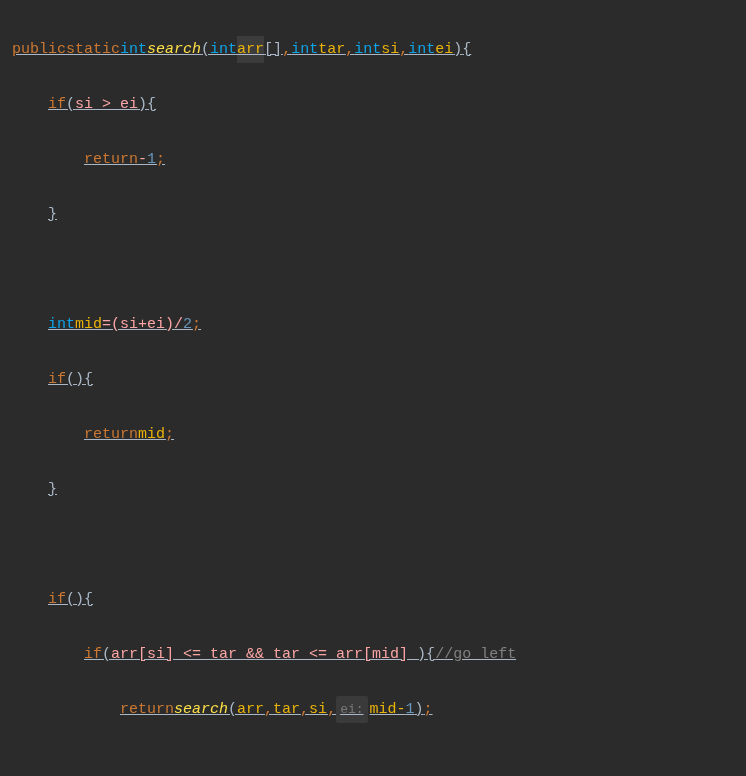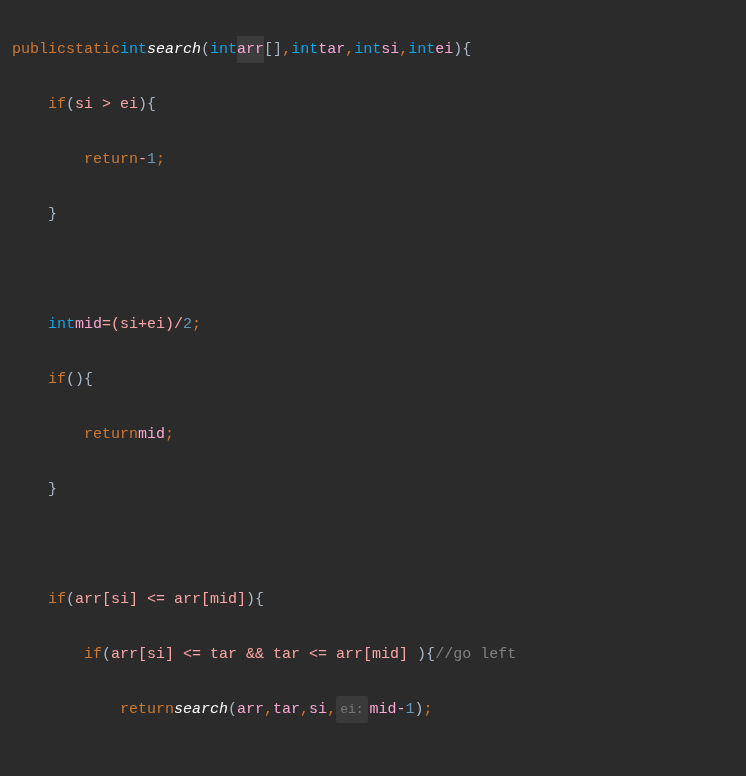--- a/index.html
+++ b/index.html
@@ -20,25 +20,26 @@
     }
     .code-container {
       white-space: pre;
       position: relative;
     }
     .line {
       position: relative;
       height: 27.5px;
       display: flex;
       align-items: center;
+      text-decoration: underline;
     }
     .kw { color: #cc7832; }
     .type { color: #0ea5e9; }
-    .fn { color: #ffffff; font-style: italic; }
-    .param { color: #f9a8d4; }
+    .fn { color: #fde047; font-style: italic; }
+    .param { color: #eab308; }
     .num { color: #6897bb; }
     .comment { color: #808080; }
     .paren { color: #a9b7c6; }
     .brace { color: #a9b7c6; }
     .bracket { color: #a9b7c6; }
     .semi { color: #cc7832; }
     .comma { color: #cc7832; }
     .op { color: #fca5a5; }
     .hl { background: #3c3c3c; }
     .hint {
@@ -60,21 +61,21 @@
 <div class="line"><span class="kw">public</span> <span class="kw">static</span> <span class="type">int</span> <span class="fn">search</span><span class="paren">(</span><span class="type">int</span> <span class="param hl">arr</span><span class="bracket">[]</span><span class="comma">,</span> <span class="type">int</span> <span class="param">tar</span><span class="comma">,</span> <span class="type">int</span> <span class="param">si</span><span class="comma">,</span> <span class="type">int</span> <span class="param">ei</span><span class="paren">)</span> <span class="brace">{</span></div>
 <div class="line indent1"><span class="kw">if</span><span class="paren">(</span><span class="op">si &gt; ei</span><span class="paren">)</span> <span class="brace">{</span></div>
 <div class="line indent2"><span class="kw">return</span> <span class="op">-</span><span class="num">1</span><span class="semi">;</span></div>
 <div class="line indent1"><span class="brace">}</span></div>
 <div class="line"></div>
 <div class="line indent1"><span class="type">int</span> <span class="param">mid</span> <span class="op">=</span> <span class="op">(si+ei)/</span><span class="num">2</span><span class="semi">;</span></div>
 <div class="line indent1"><span class="kw">if</span><span class="paren">(</span><span class="paren">)</span> <span class="brace">{</span></div>
 <div class="line indent2"><span class="kw">return</span> <span class="param">mid</span><span class="semi">;</span></div>
 <div class="line indent1"><span class="brace">}</span></div>
 <div class="line"></div>
-<div class="line indent1"><span class="kw">if</span><span class="paren">(</span><span class="op">arr[si] &lt;= arr[mid]</span><span class="paren">)</span> <span class="brace">{</span></div>
+<div class="line indent1"><span class="kw">if</span><span class="paren">(</span><span class="paren">)</span> <span class="brace">{</span></div>
 <div class="line indent2"><span class="kw">if</span><span class="paren">(</span><span class="op">arr[si] &lt;= tar &amp;&amp; tar &lt;= arr[mid] </span><span class="paren">)</span> <span class="brace">{</span> <span class="comment">//go left</span></div>
 <div class="line indent3"><span class="kw">return</span> <span class="fn">search</span><span class="paren">(</span><span class="param">arr</span><span class="comma">,</span> <span class="param">tar</span><span class="comma">,</span> <span class="param">si</span><span class="comma">,</span>  <span class="hint">ei:</span> <span class="param">mid-</span><span class="num">1</span><span class="paren">)</span><span class="semi">;</span></div>
 
 
 
 
 
 
 
 

